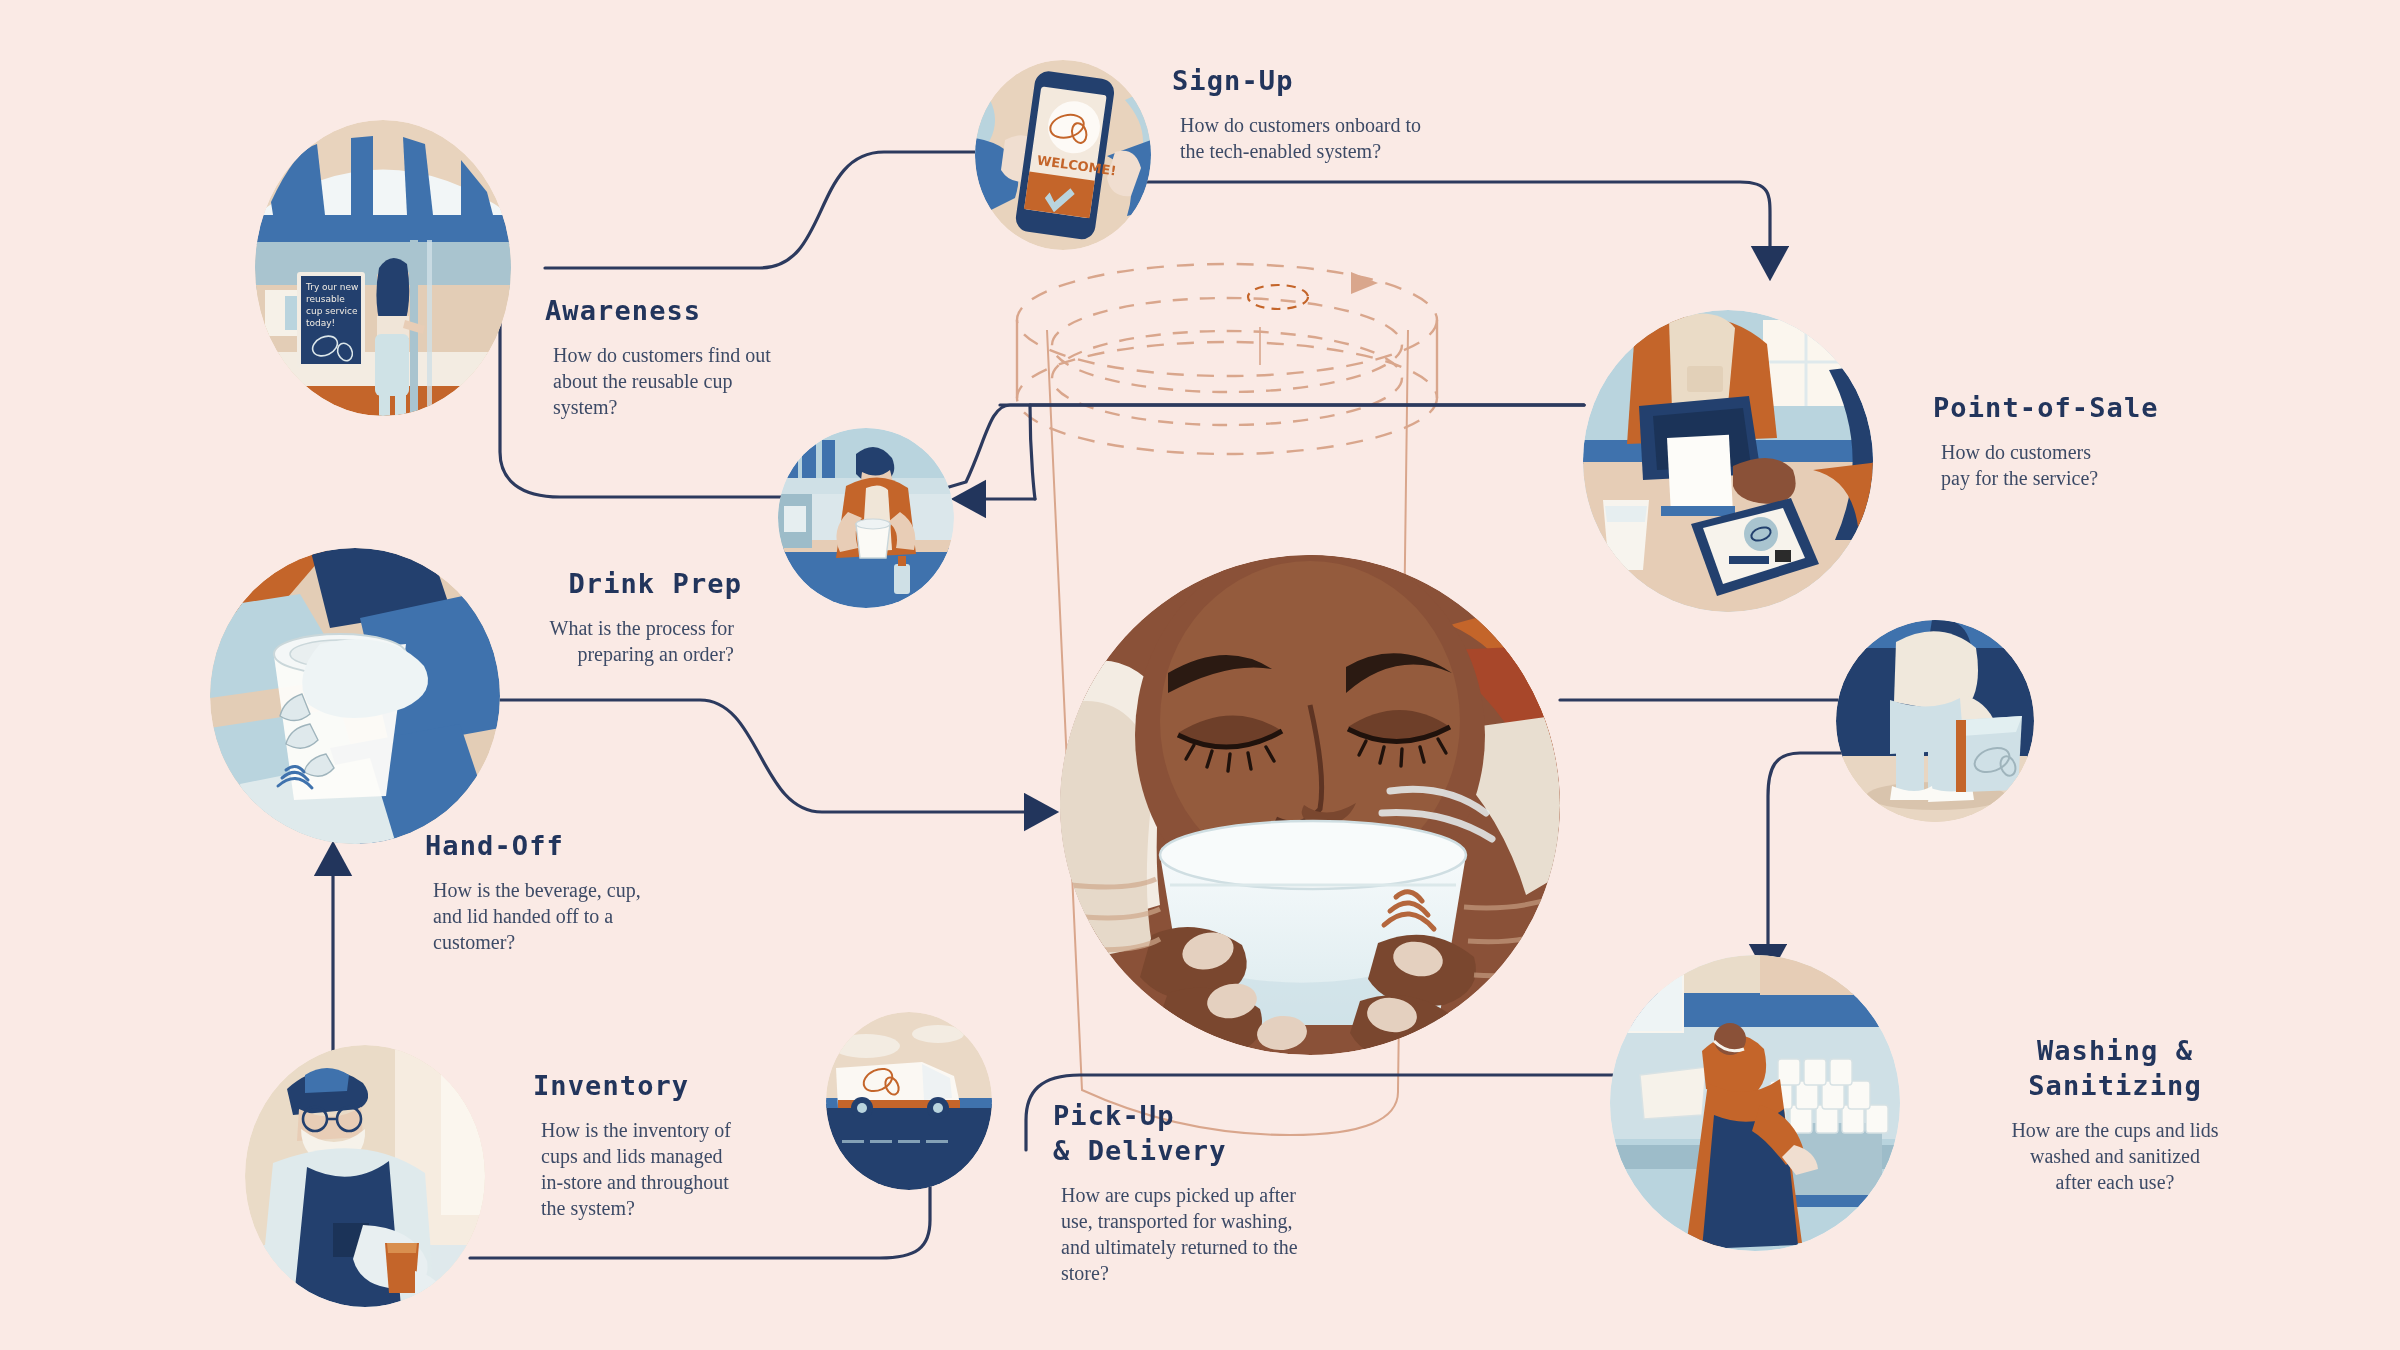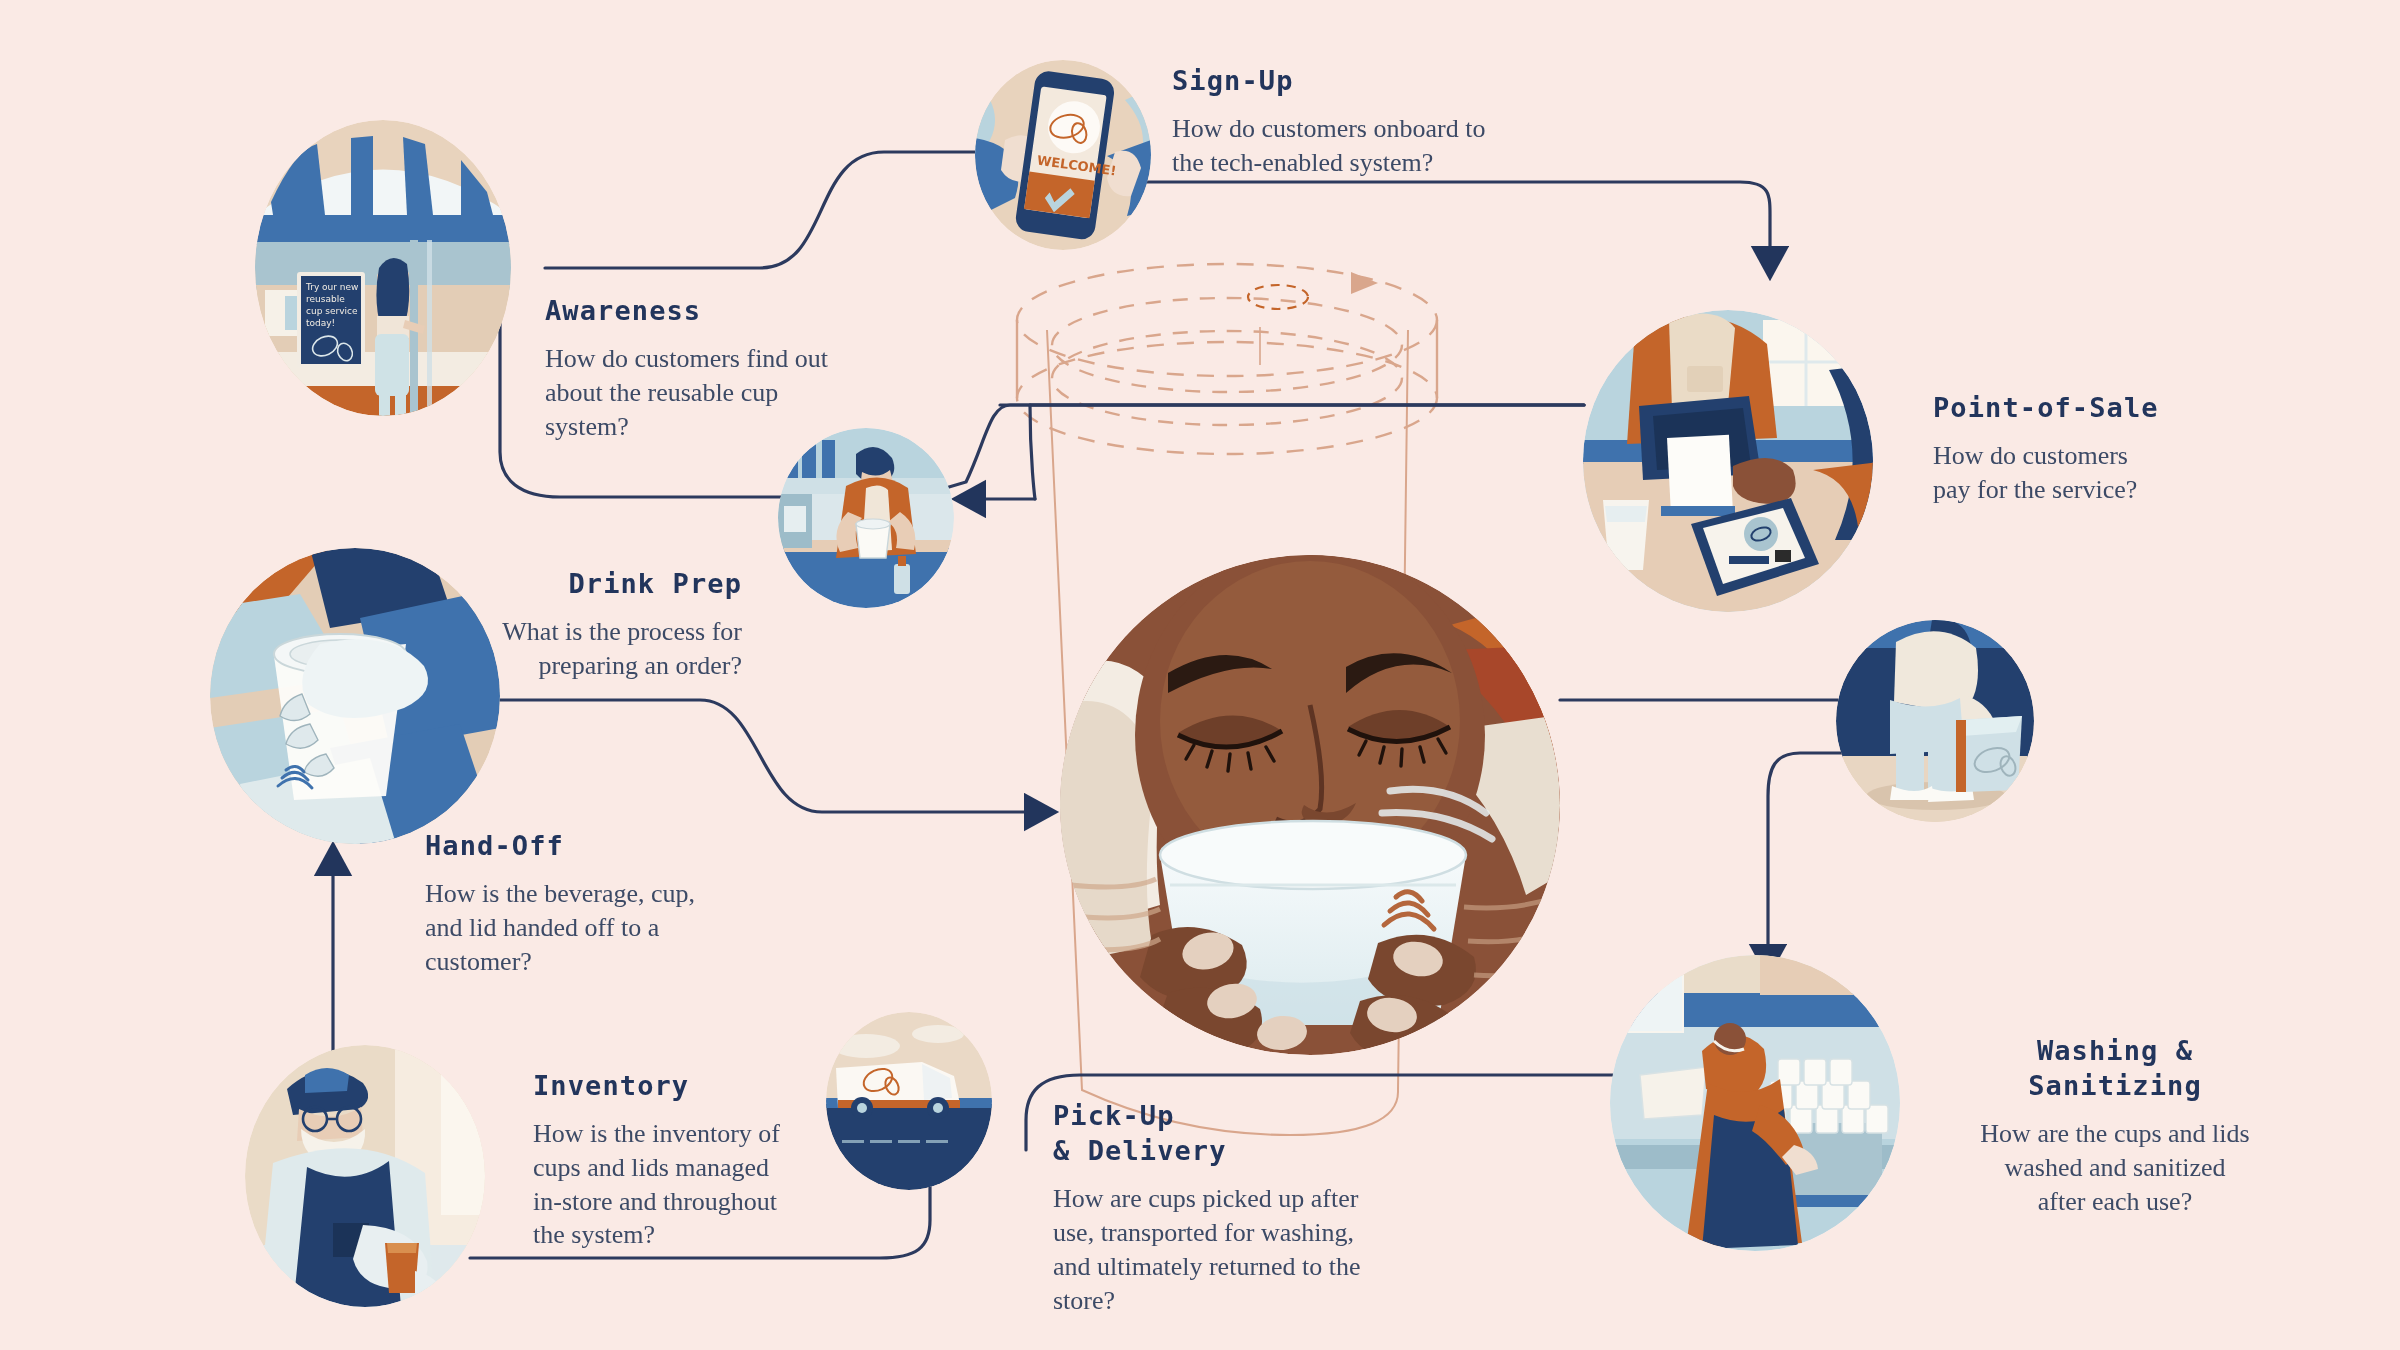--- a/index.html
+++ b/index.html
@@ -25,23 +25,23 @@
     color:#22355c;
     letter-spacing:1.1px;
     font-size:27px;
     line-height:1.30;
     margin:8px 0 14px 0;
     white-space:pre-line;
   }
   .node .desc{
     font-family:"Liberation Serif", serif;
     color:#3c4a66;
-    font-size:26px;
+    font-size:20px;
     line-height:1.30;
-    margin:0;
+    margin:8px;
     white-space:pre-line;
   }
   .node.right-align .title,.node.right-align .desc{text-align:right;}
 
   
   .disc{position:absolute;border-radius:50%;overflow:hidden;z-index:3;}
   .disc svg{display:block;width:100%;height:100%;}
 </style>
 </head>
 <body>

